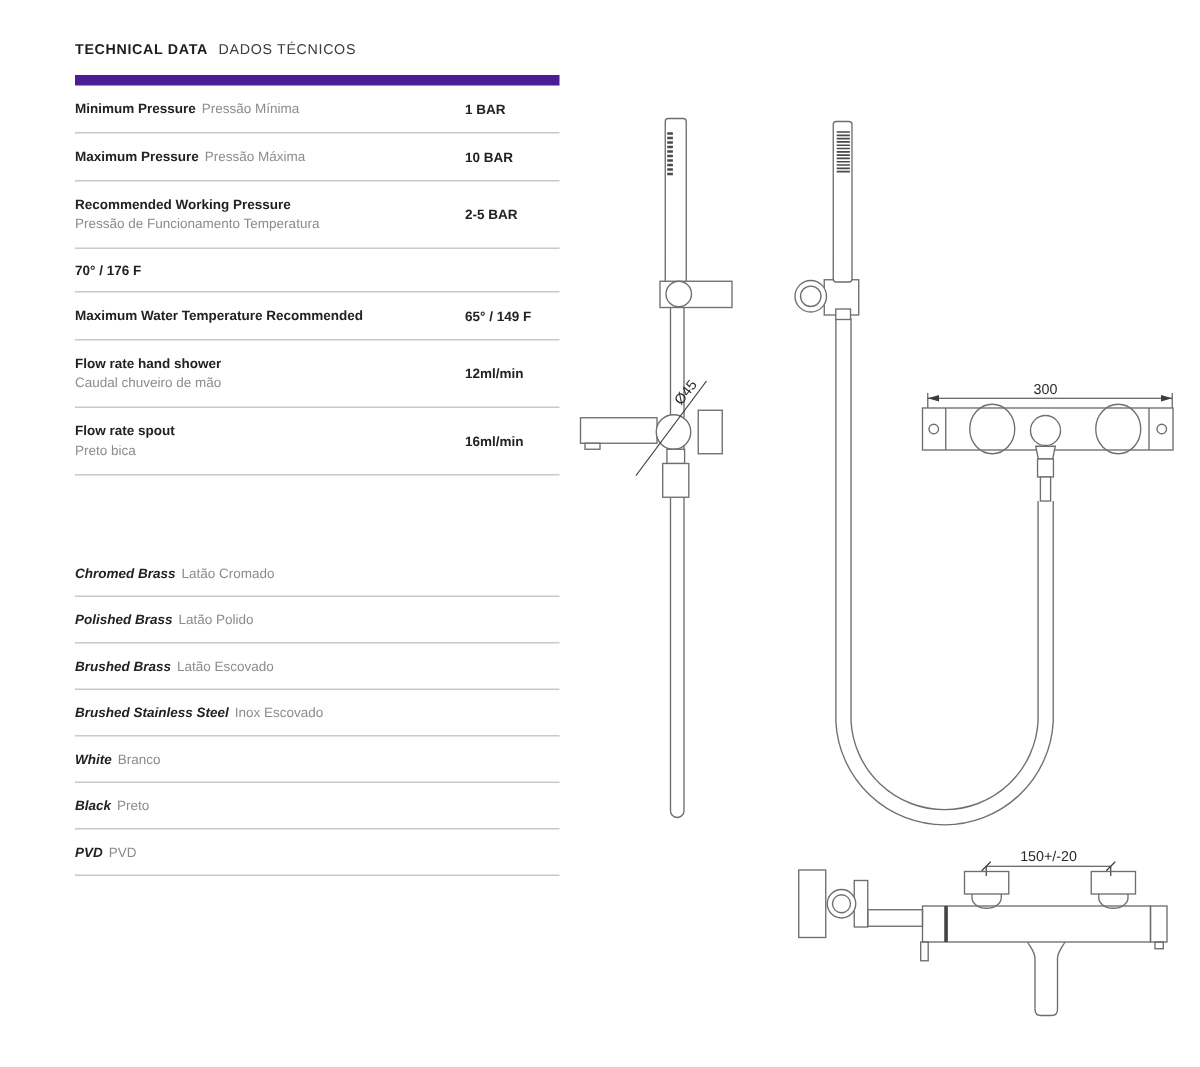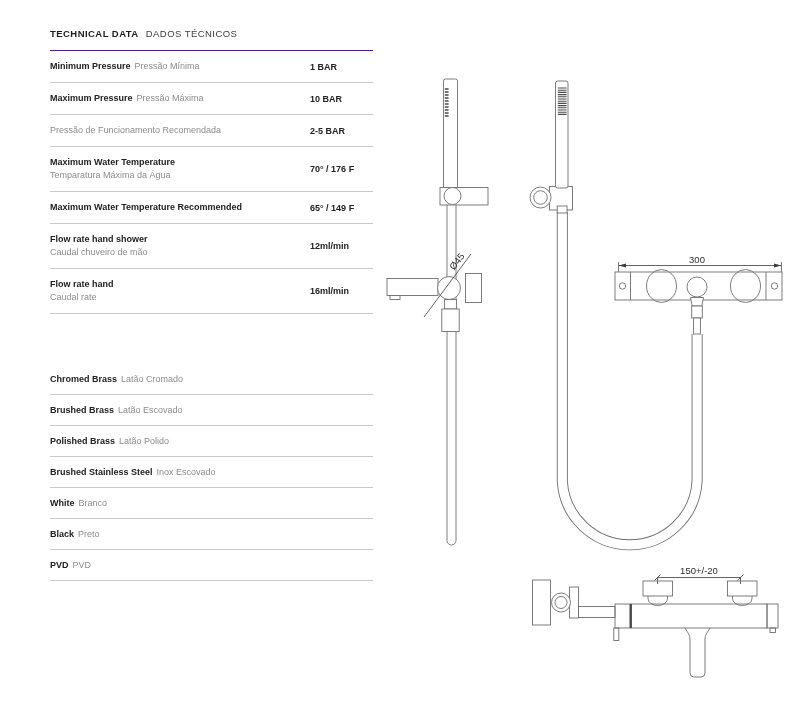--- a/index.html
+++ b/index.html
@@ -1,32 +1,32 @@
 <!DOCTYPE html>
 <html><head>
 <meta charset="utf-8">
 <style>
   html,body{margin:0;padding:0;background:#fff;}
   .page{position:relative;width:800px;height:711px;background:#ffffff;overflow:hidden;
         font-family:"Liberation Sans","DejaVu Sans",sans-serif;color:#1f1f1f;}
   
   .datacol{position:absolute;left:50px;top:28px;width:323px;}
-  .sec-title{font-size:9.5px;letter-spacing:.45px;padding-bottom:11px;border-bottom:1px solid #4c1d95;}
+  .sec-title{font-size:9.5px;letter-spacing:.45px;padding-bottom:11px;border-bottom:7px solid #4c1d95;}
   .sec-title .en{font-weight:700;color:#1c1c1c;}
   .sec-title .pt{font-weight:400;color:#3c3c3c;margin-left:4px;}
   .trow{display:flex;align-items:center;border-bottom:1px solid #c9c9c9;padding:9px 0;}
   .tlabel{width:260px;font-size:9px;line-height:13px;}
   .tlabel .en{font-weight:700;color:#222;}
   .tlabel .pt{font-weight:400;color:#8c8c8c;}
   .trow.inline .pt{margin-left:4px;}
   .trow.stacked .en,.trow.stacked .pt{display:block;}
   .tvalue{font-size:9px;font-weight:700;color:#222;white-space:nowrap;text-align:right;}
   .finishes{margin-top:50px;}
   .frow{border-bottom:1px solid #c9c9c9;padding:10px 0;font-size:9px;line-height:10px;}
-  .frow .en{font-weight:700;color:#222;}
+  .frow .en{font-weight:700;color:#222;font-style:italic;}
   .frow .pt{color:#8c8c8c;margin-left:4px;}
   
   .drawings{position:absolute;left:380px;top:50px;}
   .dimtext{font-family:"Liberation Sans","DejaVu Sans",sans-serif;font-size:9.5px;fill:#2b2b2b;}
 </style>
 </head>
 <body>
 
 <div class="page">
 
@@ -40,56 +40,53 @@
     <div class="trow inline">
       <div class="tlabel"><span class="en">Minimum Pressure</span><span class="pt">Pressão Mínima</span></div>
       <div class="tvalue">1 BAR</div>
     </div>
     <div class="trow inline">
       <div class="tlabel"><span class="en">Maximum Pressure</span><span class="pt">Pressão Máxima</span></div>
       <div class="tvalue">10 BAR</div>
     </div>
     <div class="trow stacked">
       <div class="tlabel">
-          <span class="pt">Pressão de Funcionamento Recomendada</span>
+          <span class="en">Recommended Working Pressure</span>
+          <span class="pt">Pressão de Funcionamento Temperatura</span>
         </div>
       <div class="tvalue">2-5 BAR</div>
     </div>
     <div class="trow stacked">
-      <div class="tlabel">
-          <span class="en">Maximum Water Temperature</span>
-          <span class="pt">Temparatura Máxima da Água</span>
-        </div>
       <div class="tvalue">70° / 176 F</div>
     </div>
     <div class="trow stacked">
       <div class="tlabel">
           <span class="en">Maximum Water Temperature Recommended</span>
         </div>
       <div class="tvalue">65° / 149 F</div>
     </div>
     <div class="trow stacked">
       <div class="tlabel">
           <span class="en">Flow rate hand shower</span>
           <span class="pt">Caudal chuveiro de mão</span>
         </div>
       <div class="tvalue">12ml/min</div>
     </div>
     <div class="trow stacked">
       <div class="tlabel">
-          <span class="en">Flow rate hand</span>
-          <span class="pt">Caudal rate</span>
+          <span class="en">Flow rate spout</span>
+          <span class="pt">Preto bica</span>
         </div>
       <div class="tvalue">16ml/min</div>
     </div>
 
     <div class="finishes">
       <div class="frow"><span class="en">Chromed Brass</span><span class="pt">Latão Cromado</span></div>
+      <div class="frow"><span class="en">Polished Brass</span><span class="pt">Latão Polido</span></div>
       <div class="frow"><span class="en">Brushed Brass</span><span class="pt">Latão Escovado</span></div>
-      <div class="frow"><span class="en">Polished Brass</span><span class="pt">Latão Polido</span></div>
       <div class="frow"><span class="en">Brushed Stainless Steel</span><span class="pt">Inox Escovado</span></div>
       <div class="frow"><span class="en">White</span><span class="pt">Branco</span></div>
       <div class="frow"><span class="en">Black</span><span class="pt">Preto</span></div>
       <div class="frow"><span class="en">PVD</span><span class="pt">PVD</span></div>
     </div>
   </div>
 
   <svg class="drawings" width="420" height="661" viewBox="380 50 420 661" fill="none" stroke="#6e6e6e" stroke-width="0.9">
 
     <g>

